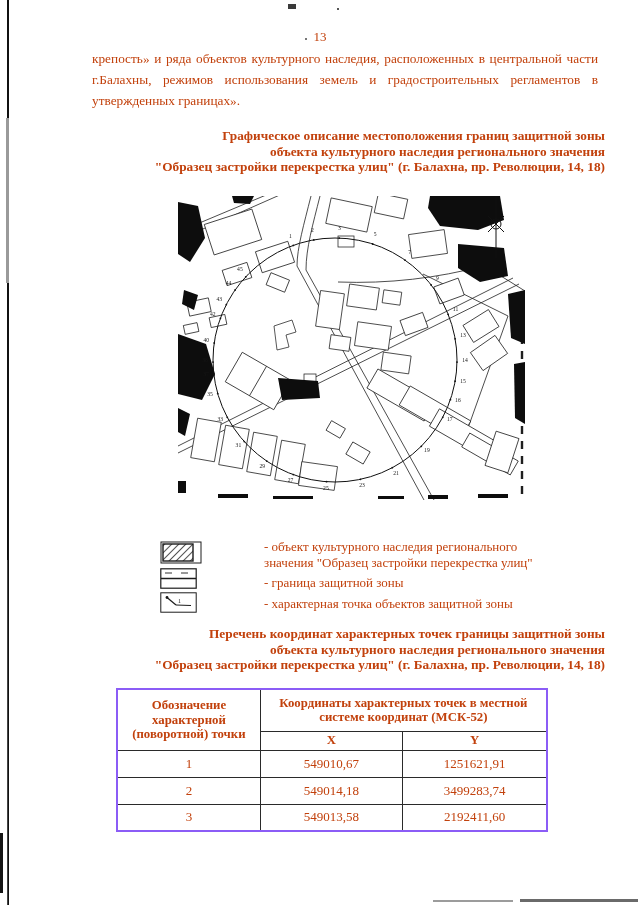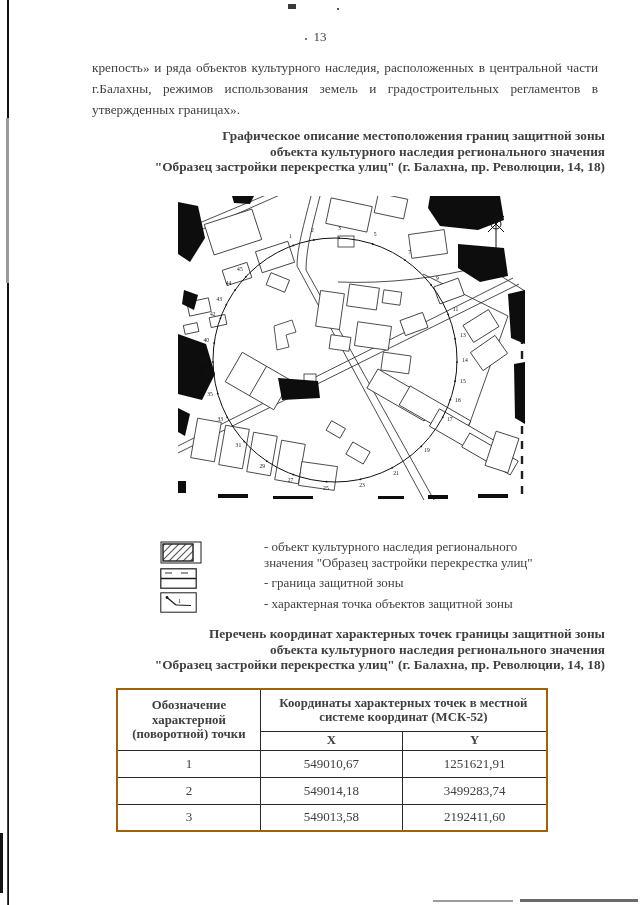--- a/index.html
+++ b/index.html
@@ -1,44 +1,44 @@
 <!DOCTYPE html>
 <html lang="ru"><head>
 <meta charset="utf-8">
 <style>
   html,body{margin:0;padding:0;background:#e8e8e8;}
   .page{
     position:relative;width:640px;height:905px;background:#ffffff;
-    font-family:"Liberation Serif","DejaVu Serif",serif;color:#404040;
+    font-family:"Liberation Serif","DejaVu Serif",serif;color:#c2410c;
     overflow:hidden;margin:0 auto;
   }
   .abs{position:absolute;}
   .pageno{top:29px;left:0;width:640px;text-align:center;font-size:13px;}
-  .paragraph{top:57px;left:92px;width:506px;font-size:13.3px;line-height:21px;text-align:justify;}
+  .paragraph{top:48px;left:92px;width:506px;font-size:13.3px;line-height:21px;text-align:justify;}
   .title-block{left:60px;width:545px;text-align:right;font-weight:bold;font-size:13.3px;line-height:15.6px;}
   .map-title{top:128px;}
   .coords-title{top:626px;}
   .map-wrap{top:196px;left:178px;width:347px;height:304px;}
   .legend-title{top:511px;left:80px;width:524px;text-align:center;font-size:13.3px;}
   .legend-text{font-size:13px;line-height:15.5px;}
   .lt1{top:539px;left:264px;width:310px;}
   .lt2{top:575px;left:264px;width:310px;}
   .lt3{top:596px;left:264px;width:320px;}
   .lsym{left:160px;}
   .ls1{top:541px;}
   .ls2{top:568px;}
   .ls3{top:592px;}
   table.coords{
     position:absolute;top:688px;left:116px;width:432px;
     border-collapse:collapse;font-size:12.8px;table-layout:fixed;
   }
   table.coords td,table.coords th{
     border:1px solid #2a2a2a;text-align:center;vertical-align:middle;padding:1px 4px;
   }
-  table.coords{border:2px solid #a16207;}
+  table.coords{border:2px solid #8b5cf6;}
   table.coords th{font-weight:bold;line-height:14.5px;}
   .col1{width:142px;} .col2{width:141px;} .col3{width:143px;}
   .hrow1{height:42px;} .hrow2{height:19px;} .drow{height:27px;font-size:13px;}
   
   .scanline{top:0;left:7px;width:2px;height:905px;background:#111;}
   .scanline-gray{top:118px;left:6px;width:3px;height:165px;background:#9a9a9a;}
   .scanline-low{top:560px;left:7px;width:1px;height:345px;background:#444;}
   .bl-edge{top:833px;left:0;width:3px;height:60px;background:#151515;}
   .br-streak1{top:899px;left:520px;width:118px;height:3px;background:#6a6a6a;}
   .br-streak2{top:900px;left:433px;width:80px;height:2px;background:#9c9c9c;}

